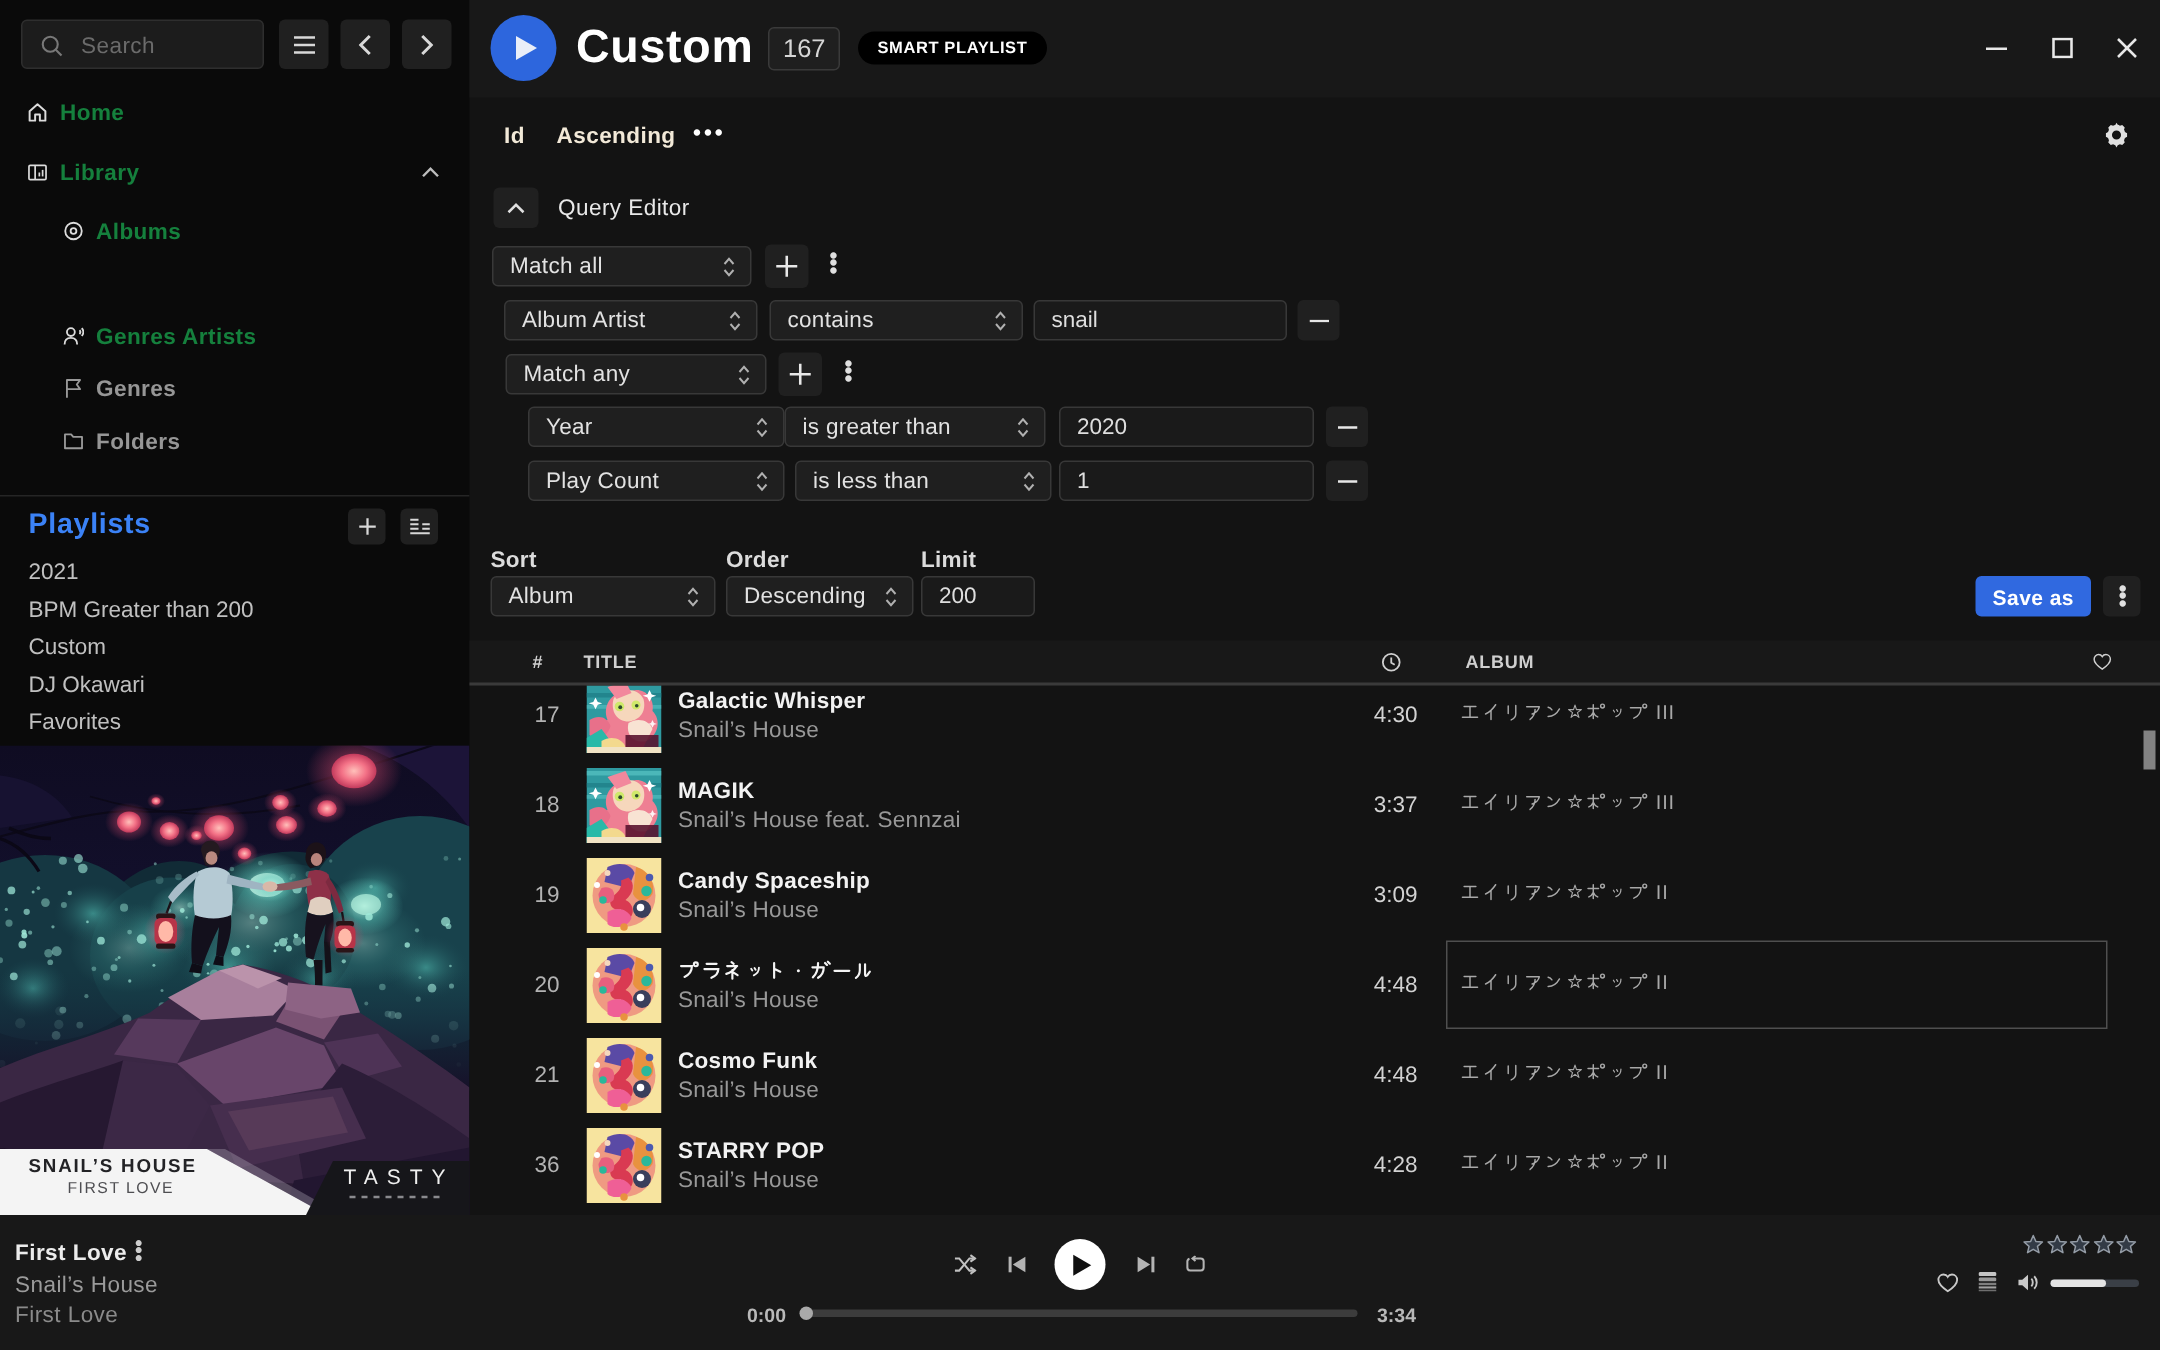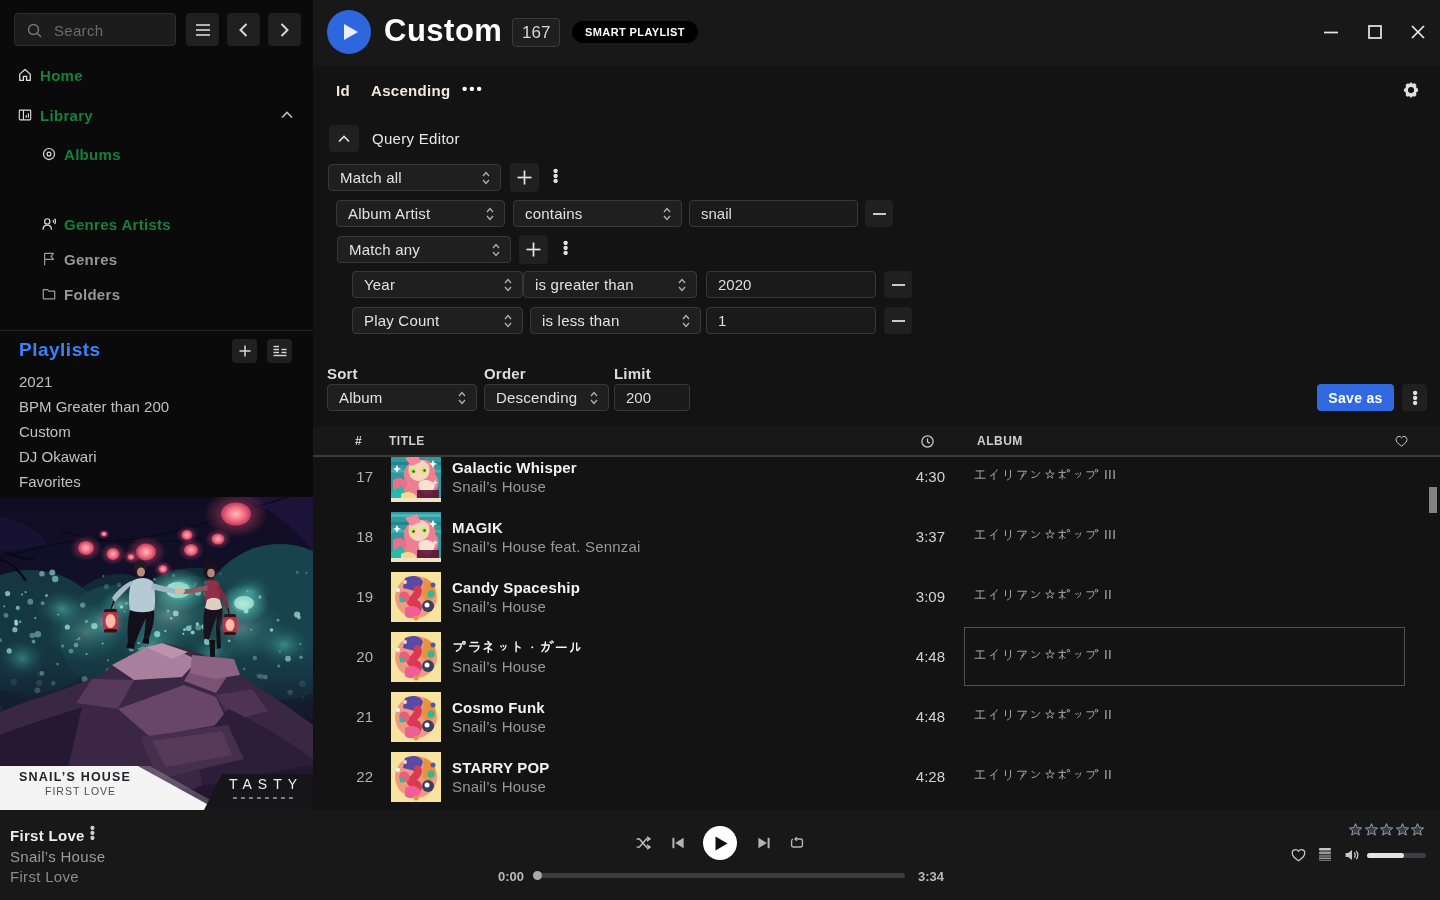--- a/index.html
+++ b/index.html
@@ -874,21 +874,21 @@
               <use href="#k-star" fill="none" stroke="#a8a8a8" stroke-width="7" stroke-linecap="round" transform="translate(11,15.68) scale(0.78)"></use>
             </svg><svg class="kana" width="14" height="17.5" viewBox="0 0 100 100" preserveAspectRatio="xMidYMid meet" style="color:#a8a8a8">
               <use href="#k-po" fill="none" stroke="#a8a8a8" stroke-width="7" stroke-linecap="round" transform="translate(0,6) scale(1)"></use>
             </svg><svg class="kana" width="14" height="17.5" viewBox="0 0 100 100" preserveAspectRatio="xMidYMid meet" style="color:#a8a8a8">
               <use href="#k-ttu" fill="none" stroke="#a8a8a8" stroke-width="7" stroke-linecap="round" transform="translate(7.5,12.600000000000001) scale(0.85)"></use>
             </svg><svg class="kana" width="14" height="17.5" viewBox="0 0 100 100" preserveAspectRatio="xMidYMid meet" style="color:#a8a8a8">
               <use href="#k-pu" fill="none" stroke="#a8a8a8" stroke-width="7" stroke-linecap="round" transform="translate(0,6) scale(1)"></use>
             </svg><span style="display:inline-block;width:4.8999999999999995px"></span><span style="font-size:13.299999999999999px;color:#a8a8a8;vertical-align:top;line-height:16.8px;letter-spacing:.5px">II</span></span></div>
   </div>
       <div class="trow" style="top:747px">
-    <div class="tnum">22</div>
+    <div class="tnum">36</div>
     <div class="tthumb">
           <svg width="50" height="50" viewBox="0 0 50 50">
             <rect width="50" height="50" fill="#f7e49f"></rect>
 <circle cx="25" cy="25" r="21" fill="#ef9a82"></circle>
 <path d="M14 6 C22 2 30 4 32 10 L28 20 L12 16 Z" fill="#5a4aa5"></path>
 <path d="M33 6 C41 8 46 16 44 24 C40 30 34 30 31 24 Z" fill="#e8923f"></path>
 <path d="M28 13 C33 17 31 24 26 28 C31 30 33 37 28 41 C25 43 21 40 23 34 C17 36 14 30 17 26 C21 23 24 20 23 15 Z" fill="#d93a52"></path>
 <path d="M10 20 C16 18 20 22 18 28 C14 32 8 30 8 24 Z" fill="#e85f7e"></path>
 <path d="M14 36 C20 32 28 34 30 40 C28 46 18 48 14 44 Z" fill="#ef5f96"></path>
 <circle cx="37" cy="34" r="6" fill="#3a3f5c"></circle>

